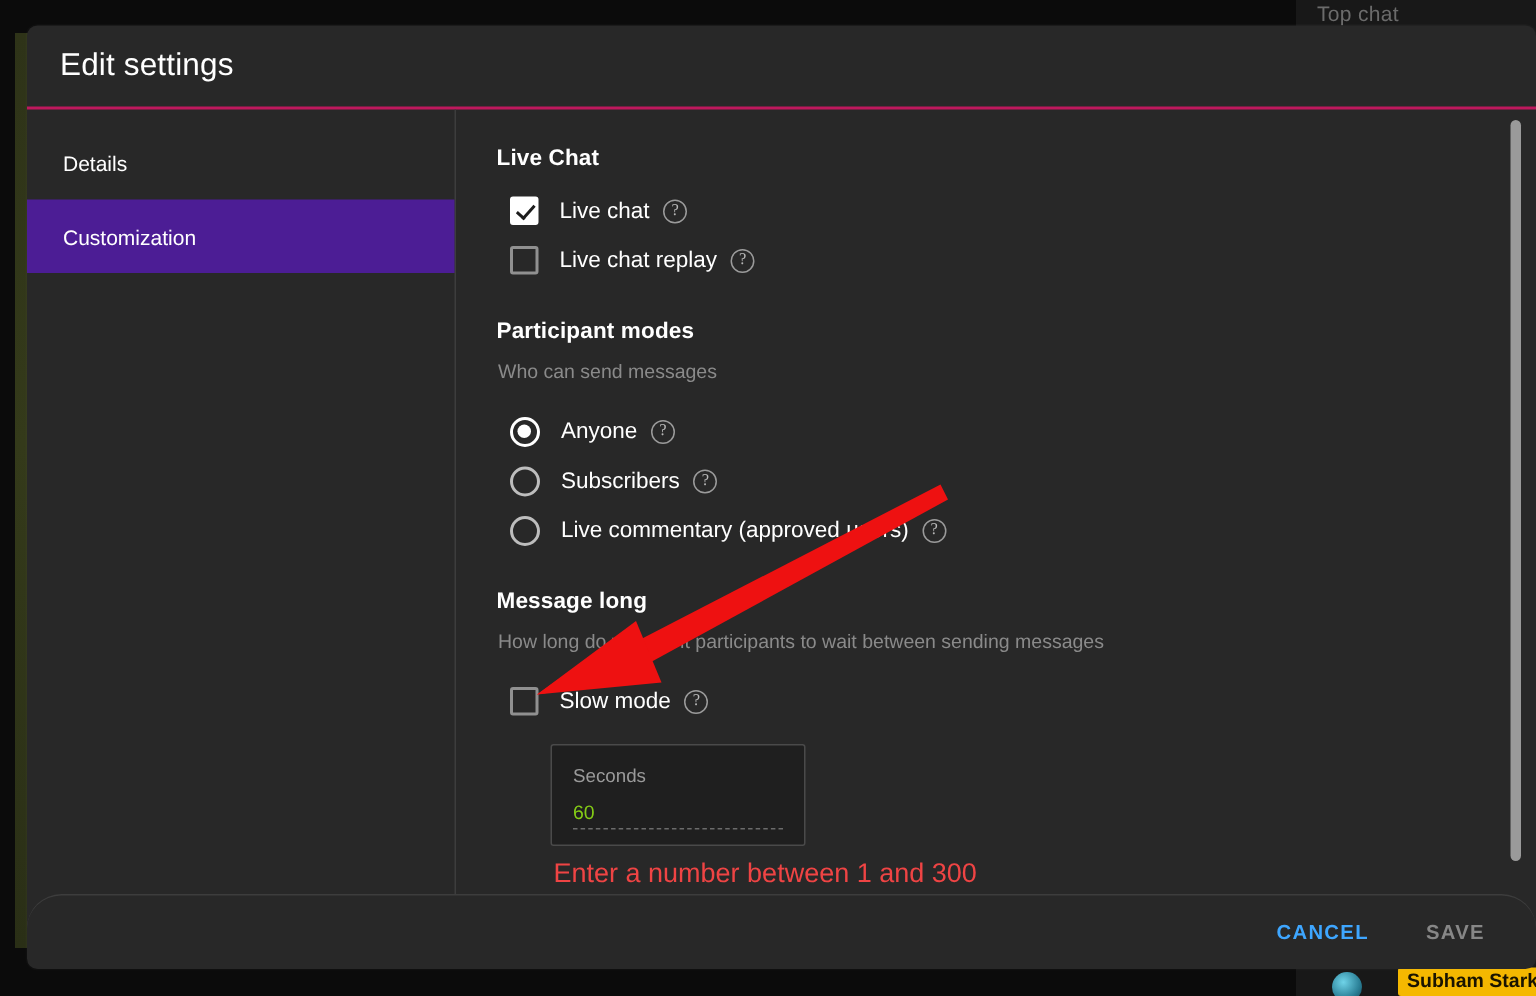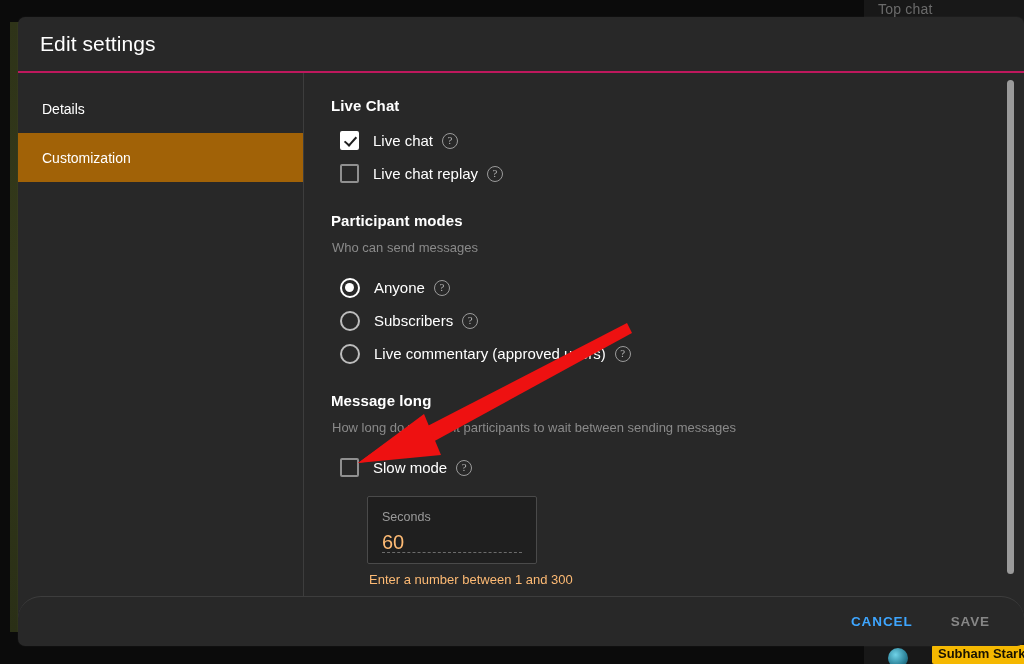--- a/index.html
+++ b/index.html
@@ -181,21 +181,21 @@
     display: flex;
     align-items: center;
     padding-left: 24px;
     color: #ffffff;
     font-size: 14px;
     font-weight: 500;
     cursor: pointer;
     user-select: none;
   }
   .side-item.selected {
-    background: #a16207;
+    background: #4c1d95;
   }
 
   
   .dlg-content {
     flex: 1 1 auto;
     position: relative;
     padding: 24px 0 0 27px;
     overflow: hidden;
   }
 
@@ -313,38 +313,38 @@
     cursor: text;
   }
 
   .field-label {
     color: #9a9a9a;
     font-size: 12.5px;
     line-height: 16px;
   }
 
   .field-value {
-    color: #fdba74;
-    font-size: 20px;
+    color: #84cc16;
+    font-size: 13px;
     line-height: 22px;
     margin-top: 6px;
   }
 
   .field-underline {
     position: absolute;
     left: 14px;
     right: 14px;
     bottom: 10px;
     height: 0;
     border-bottom: 1.5px dashed #6b6b6b;
   }
 
   .field-hint {
-    color: #fdba74;
-    font-size: 13px;
+    color: #ef4444;
+    font-size: 18px;
     margin-top: 8px;
     margin-left: 2px;
   }
 
   
   .scrollbar-track {
     position: absolute;
     right: 9px;
     top: 7px;
     width: 9px;

